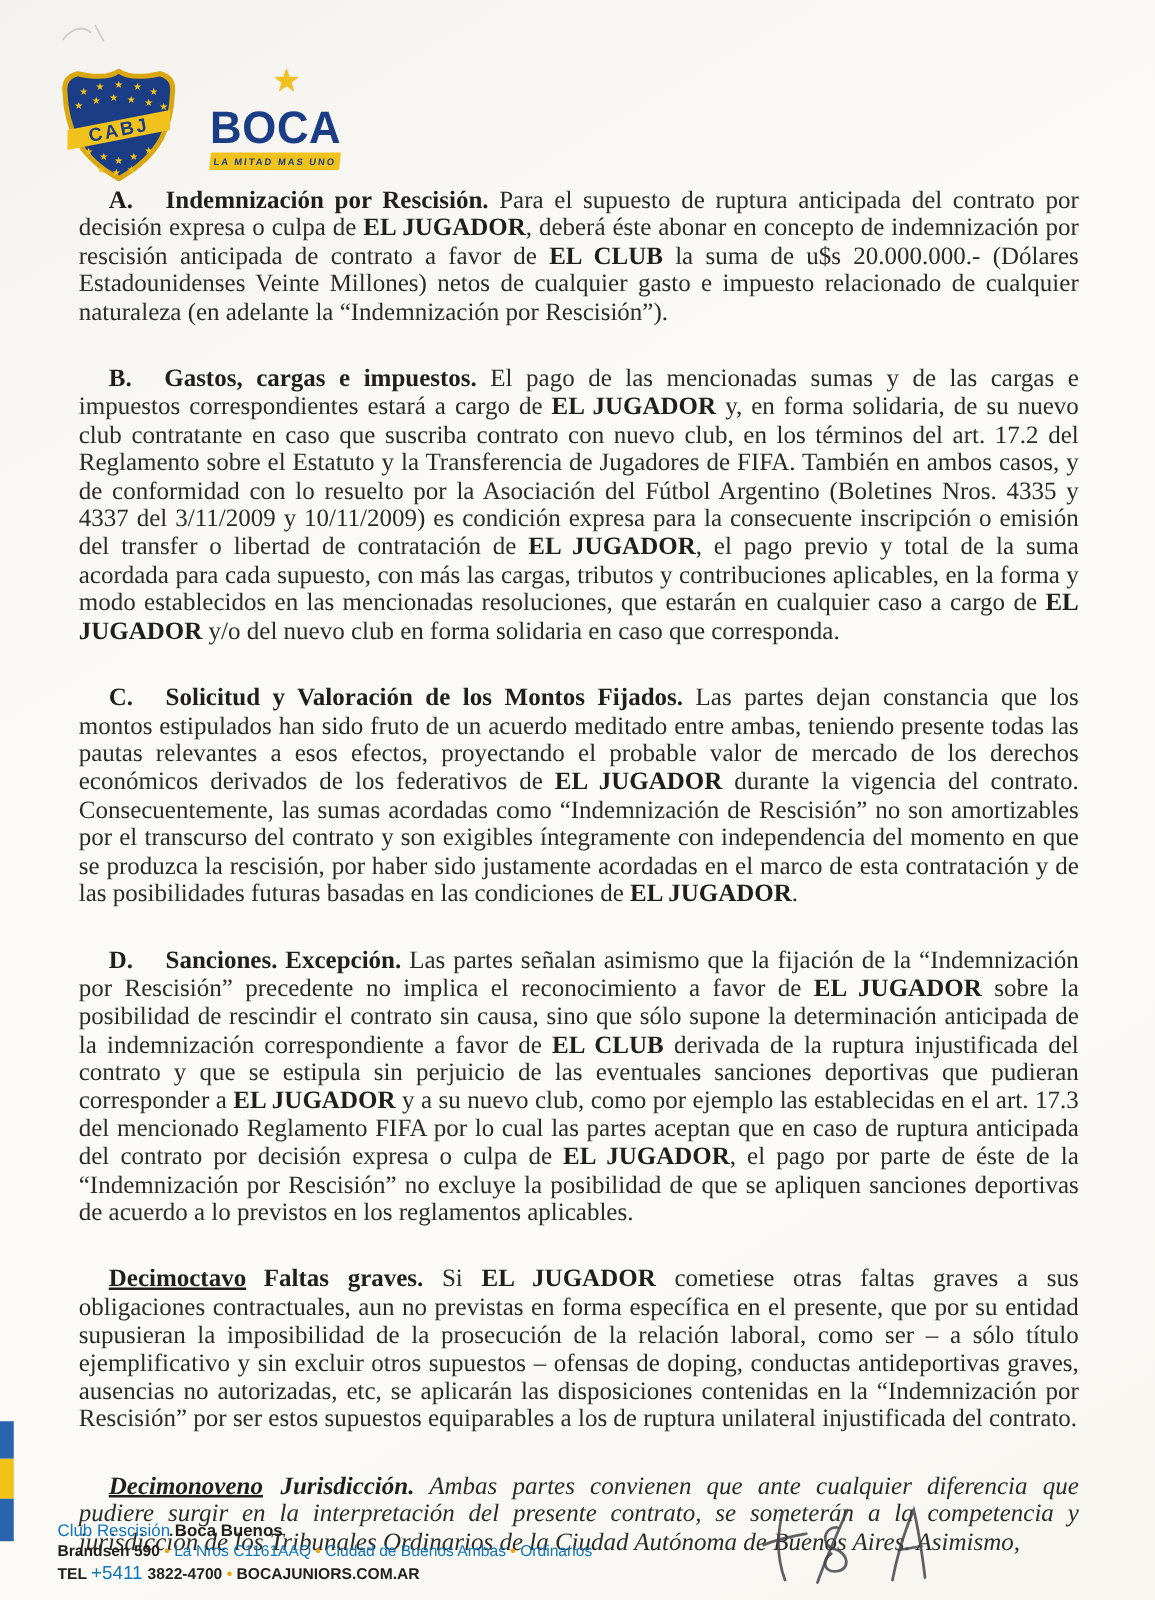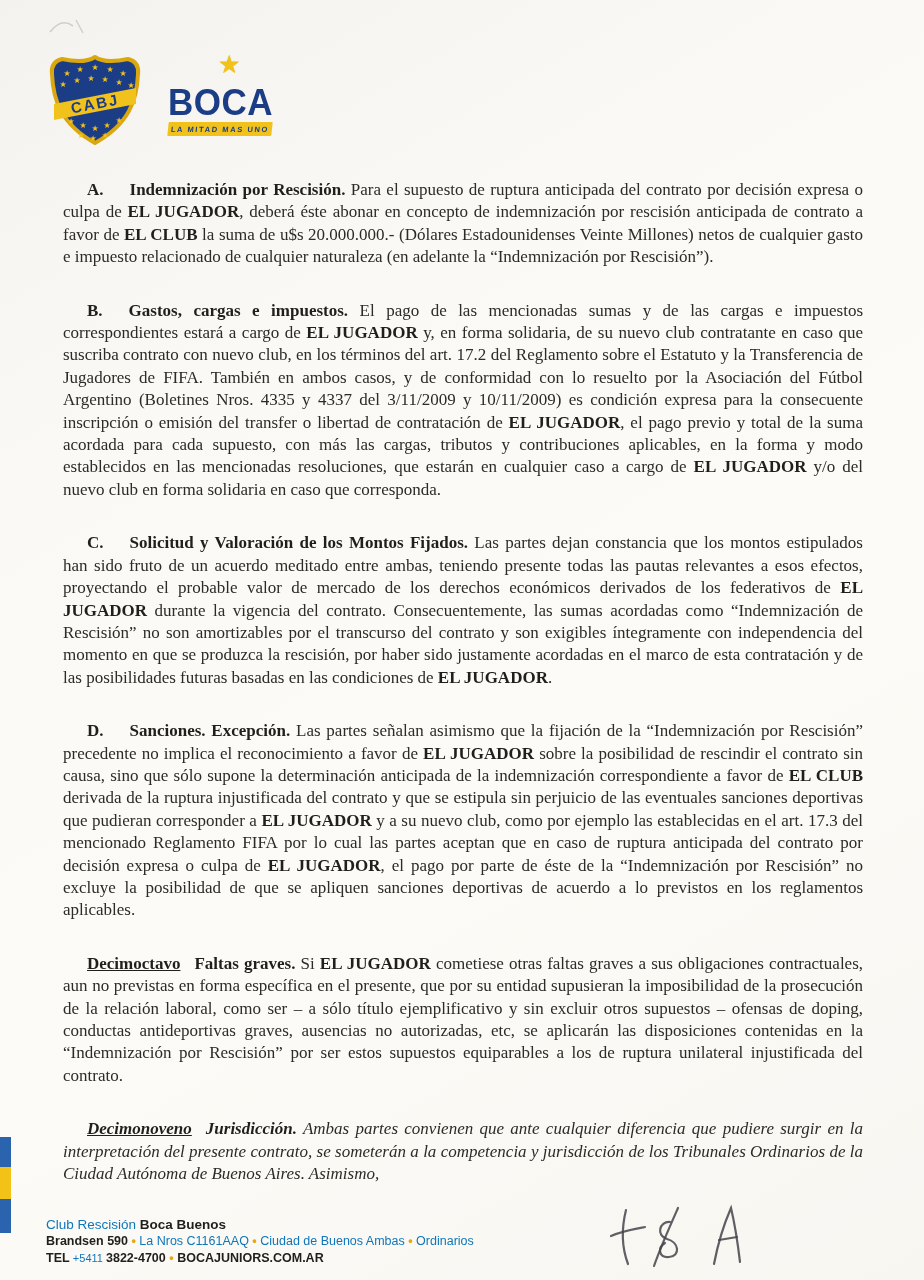--- a/index.html
+++ b/index.html
@@ -25,36 +25,36 @@
   .wm-star{position:absolute;left:50px;top:-4px;color:#f2c21c;font-size:25px;line-height:25px;
     font-family:"DejaVu Sans",sans-serif;text-shadow:0 0 1px #d9a40a;}
   .wm-text{margin-top:31px;font-size:35px;line-height:32px;font-weight:bold;color:#1b3d85;
     letter-spacing:.5px;transform:scaleY(1.04);}
   .wm-tag{margin-top:3px;width:104px;background:#f2c21c;color:#1b3d85;text-align:center;
     font-size:7.5px;font-weight:bold;letter-spacing:1.6px;padding:3px 0 2px 0;
     transform:skewX(-6deg);border-radius:1px;}
   
   .doc-body{
     position:absolute;left:63px;top:149px;width:800px;
-    font-size:17px;line-height:22.4px;text-align:justify;color:#2c2b27;margin-top:30px;
+    font-size:20px;line-height:22.4px;text-align:justify;color:#2c2b27;
   }
   .para{margin:0 0 31px 0;text-indent:24px;}
   .para:last-child{margin-bottom:0;font-style:italic;}
   .b{font-weight:bold;color:#201f1b;}
   .u{text-decoration:underline;}
   .gap{display:inline-block;}
   
   .signature{position:absolute;left:598px;top:1192px;}
   .signature path{stroke:#45444b;stroke-width:2.2;fill:none;stroke-linecap:round;opacity:.85;}
   
   .footer{position:absolute;left:46px;top:1216px;font-family:"Liberation Sans",sans-serif;
     color:#0f76ba;font-size:12.5px;line-height:17px;}
   .footer .f1{font-size:13.5px;}
   .dot{color:#e9a70f;font-weight:bold;}
-  .small{font-size:11px;}
+  .small{font-size:15px;}
 </style>
 </head>
 <body>
 
 <div class="page">
 
   <div class="scan-stripe">
     <div class="s1"></div>
     <div class="s2"></div>
     <div class="s3"></div>

